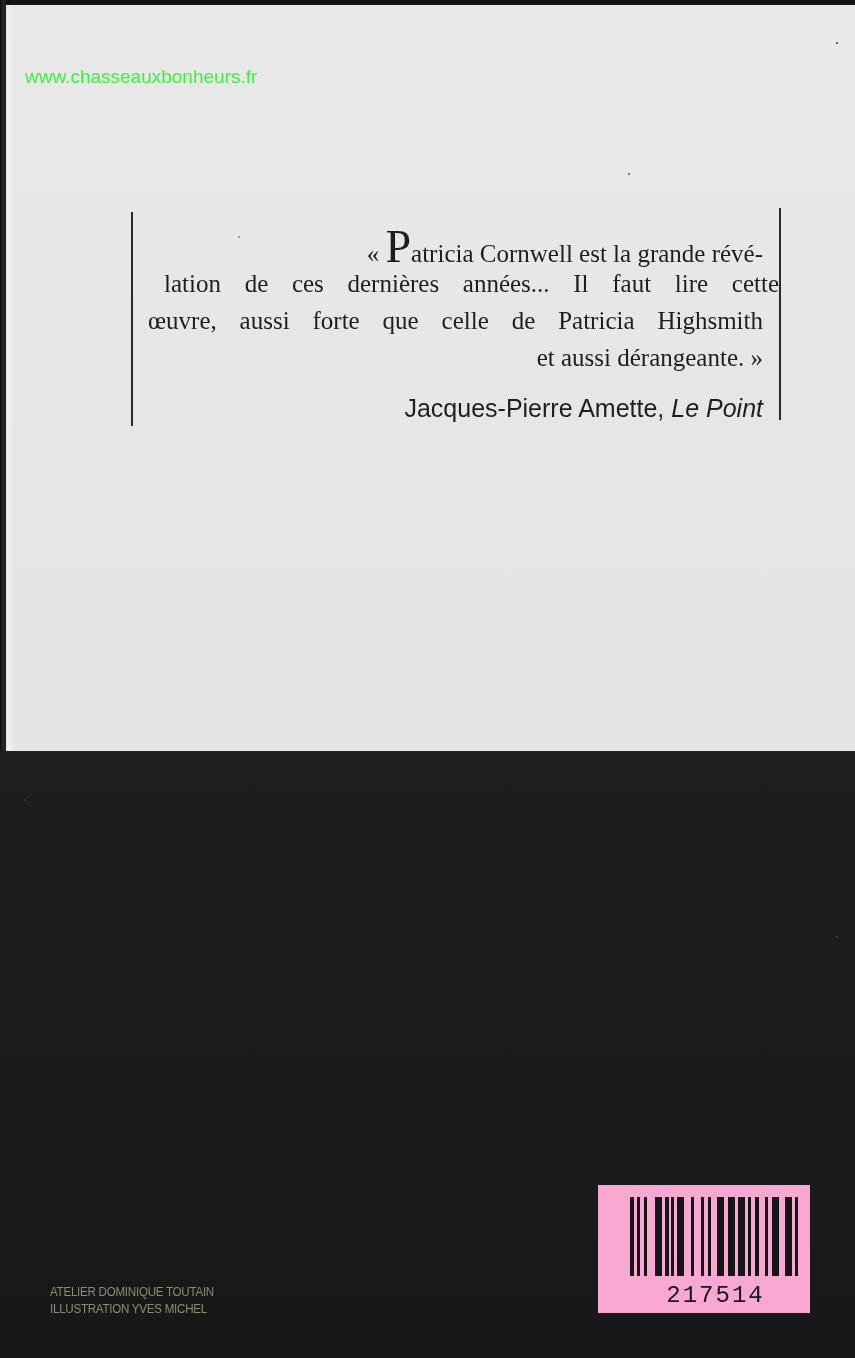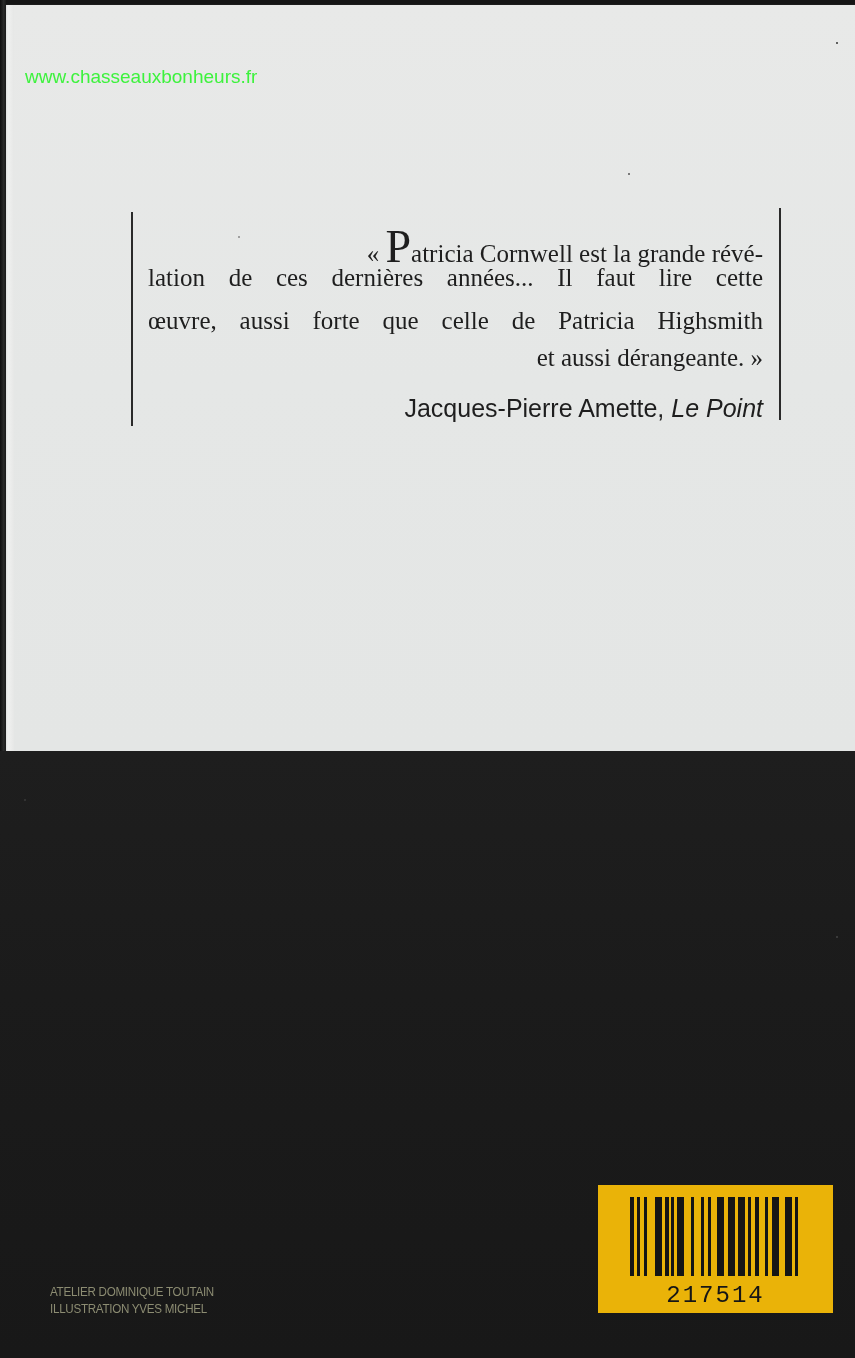--- a/index.html
+++ b/index.html
@@ -72,21 +72,21 @@
     }
     .quote .line {
       position: absolute;
       left: 0;
       width: 615px;
       height: 37px;
       line-height: 37px;
       white-space: nowrap;
     }
     .quote .line.l1 { top: 6px; text-align: right; }
-    .quote .line.l2 { top: 37px; text-align: justify; text-align-last: justify; }
+    .quote .line.l2 { top: 43px; text-align: justify; text-align-last: justify; margin-left: 16px; }
     .quote .line.l3 { top: 80px; text-align: justify; text-align-last: justify; }
     .quote .line.l4 { top: 117px; text-align: right; }
     .quote .big-p {
       font-size: 46px;
       line-height: 37px;
       vertical-align: baseline;
     }
     .attribution {
       position: absolute;
       left: 148px;
@@ -117,23 +117,23 @@
       color: #8c8c72;
       letter-spacing: -0.3px;
       white-space: nowrap;
       transform: scaleX(0.93);
       transform-origin: left top;
     }
     .barcode-label {
       position: absolute;
       left: 598px;
       top: 1185px;
-      width: 235px;
+      width: 212px;
       height: 128px;
-      background: #eab308;
+      background: #f9a8d4;
     }
     .barcode-svg {
       position: absolute;
       left: 0; top: 0;
     }
     .barcode-number {
       position: absolute;
       left: 0;
       top: 98px;
       width: 235px;

